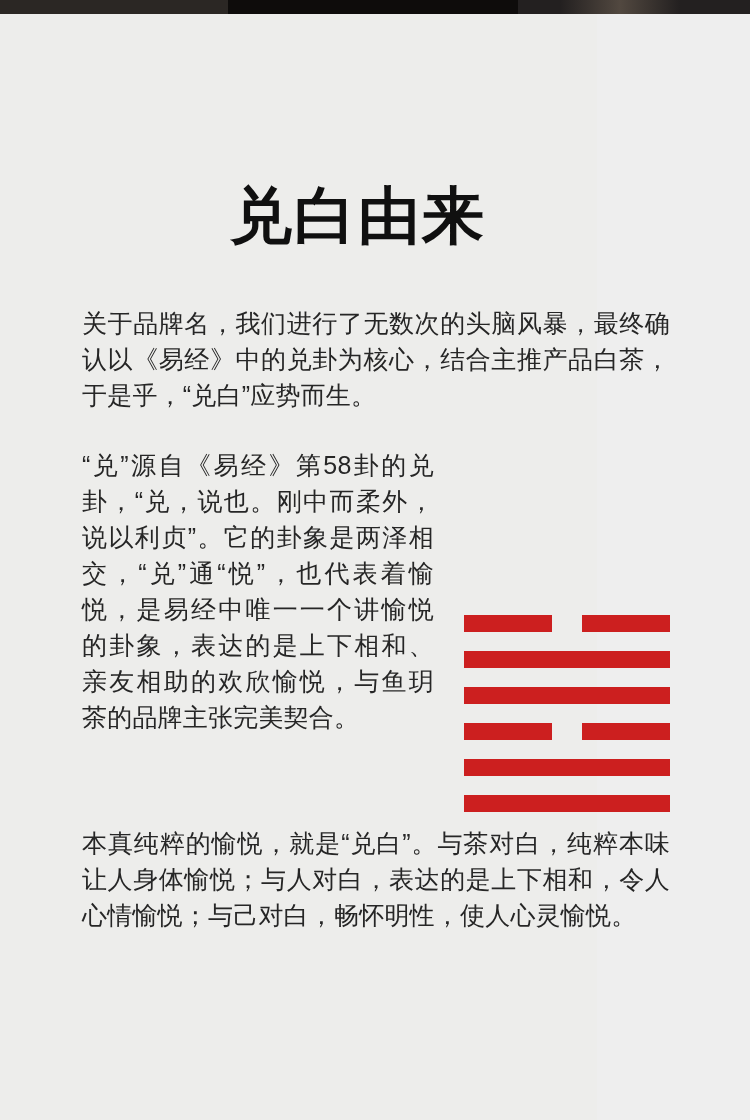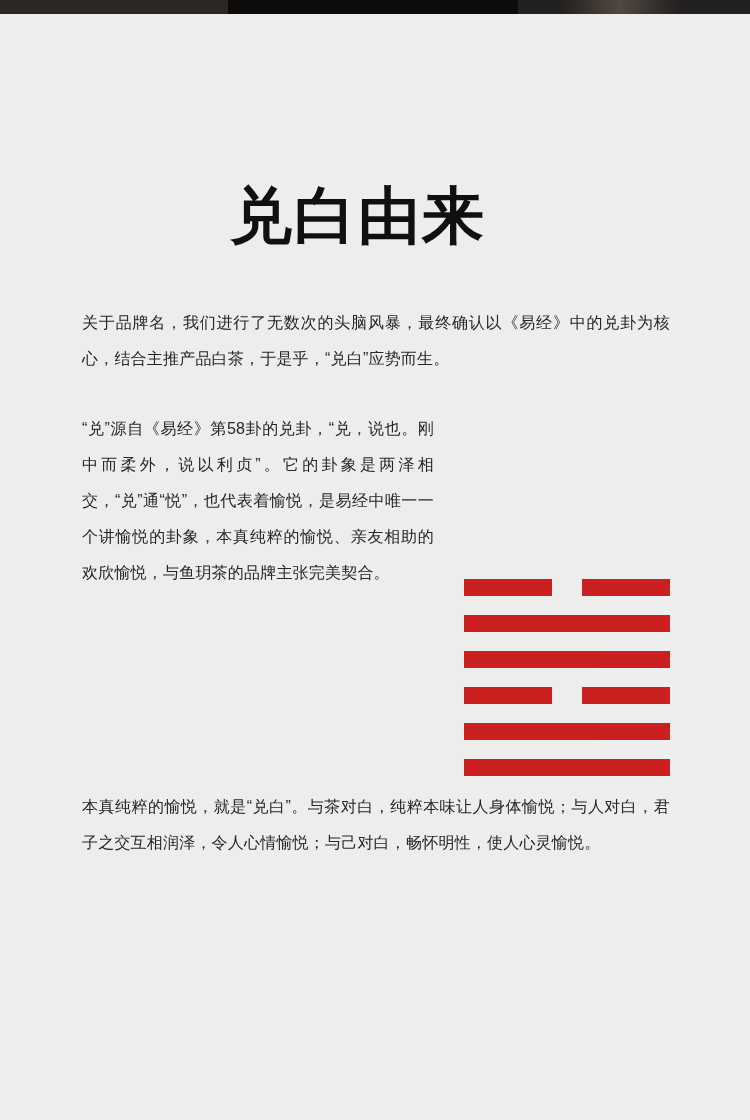--- a/index.html
+++ b/index.html
@@ -78,21 +78,21 @@
   .content {
     position: absolute;
     left: 82px;
     top: 305px;
     width: 588px;
   }
 
   p.para {
     margin: 0;
     color: #262626;
-    font-size: 16px;
+    font-size: 25px;
     line-height: 36px;
     letter-spacing: 0.2px;
     text-align: justify;
     font-family: "Liberation Sans", "DejaVu Sans", sans-serif;
   }
 
   .para-gap-1 { height: 34px; }
   .para-gap-2 { height: 30px; }
   .para-gap-3 { height: 28px; }
 
@@ -142,21 +142,21 @@
 
   <h1 class="title">兑白由来</h1>
 
   <div class="content">
 
     <p class="para">关于品牌名，我们进行了无数次的头脑风暴，最终确认以《易经》中的兑卦为核心，结合主推产品白茶，于是乎，“兑白”应势而生。</p>
 
     <div class="para-gap-1"></div>
 
     <div class="hex-block">
-      <p class="para narrow">“兑”源自《易经》第58卦的兑卦，“兑，说也。刚中而柔外，说以利贞”。它的卦象是两泽相交，“兑”通“悦”，也代表着愉悦，是易经中唯一一个讲愉悦的卦象，本真纯粹的愉悦、亲友相助的欢欣愉悦，与鱼玥茶的品牌主张完美契合。</p>
+      <p class="para narrow">“兑”源自《易经》第58卦的兑卦，“兑，说也。刚中而柔外，说以利贞”。它的卦象是两泽相交，“兑”通“悦”，也代表着愉悦，是易经中唯一一个讲愉悦的卦象，表达的是上下相和、亲友相助的欢欣愉悦，与鱼玥茶的品牌主张完美契合。</p>
 
       <div class="hexagram">
         <div class="hex-row">
           <div class="hex-half" style="background: rgb(204, 31, 31);"></div>
           <div class="hex-half" style="background: rgb(204, 31, 31);"></div>
         </div>
         <div class="hex-row">
           <div class="hex-solid" style="background: rgb(204, 31, 31);"></div>
         </div>
         <div class="hex-row">
@@ -173,16 +173,16 @@
           <div class="hex-solid" style="background: rgb(204, 31, 31);"></div>
         </div>
       </div>
     </div>
 
     <div class="para-gap-2"></div>
 
 
     <div class="para-gap-3"></div>
 
-    <p class="para">本真纯粹的愉悦，就是“兑白”。与茶对白，纯粹本味让人身体愉悦；与人对白，君子之交互相润泽，令人心情愉悦；与己对白，畅怀明性，使人心灵愉悦。</p>
+    <p class="para">本真纯粹的愉悦，就是“兑白”。与茶对白，纯粹本味让人身体愉悦；与人对白，表达的是上下相和，令人心情愉悦；与己对白，畅怀明性，使人心灵愉悦。</p>
 
   </div>
 </div>
 
 </body></html>

